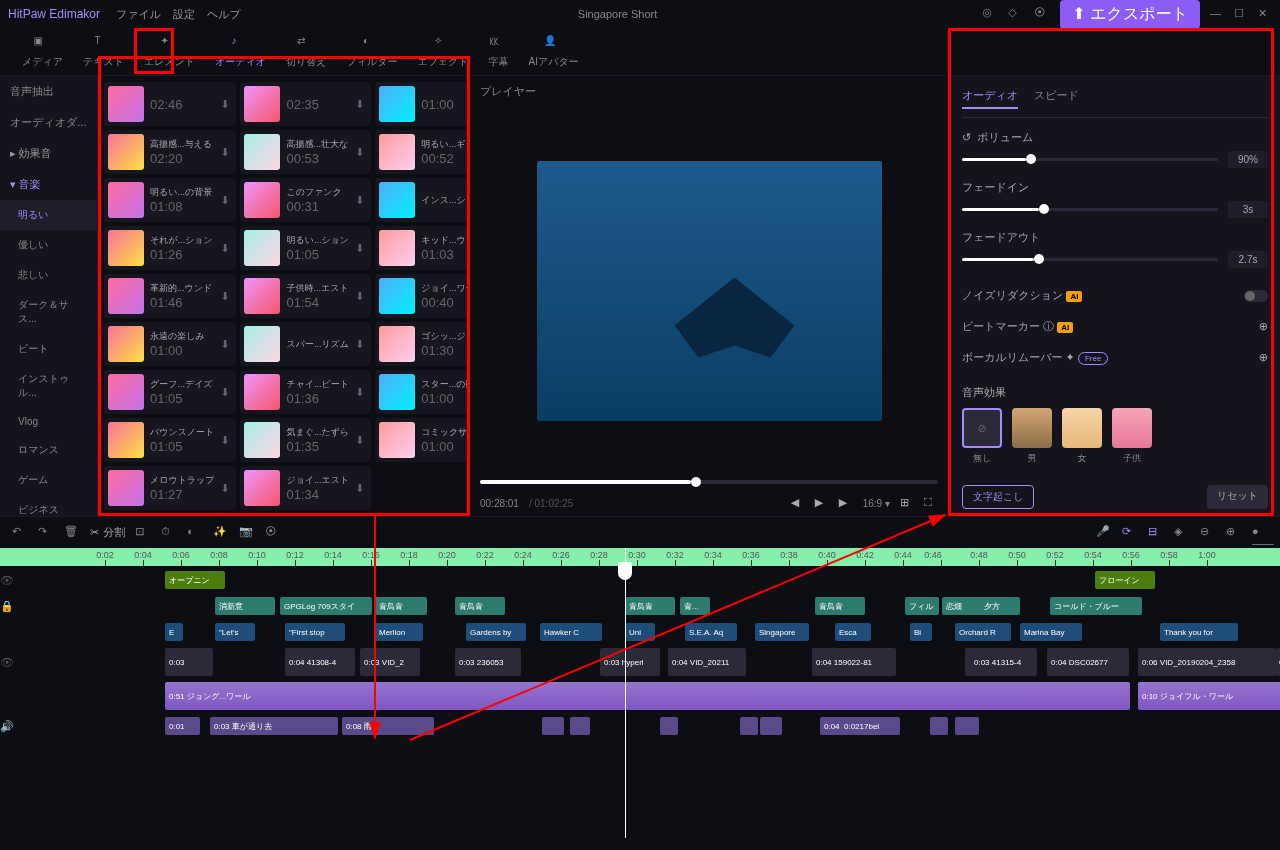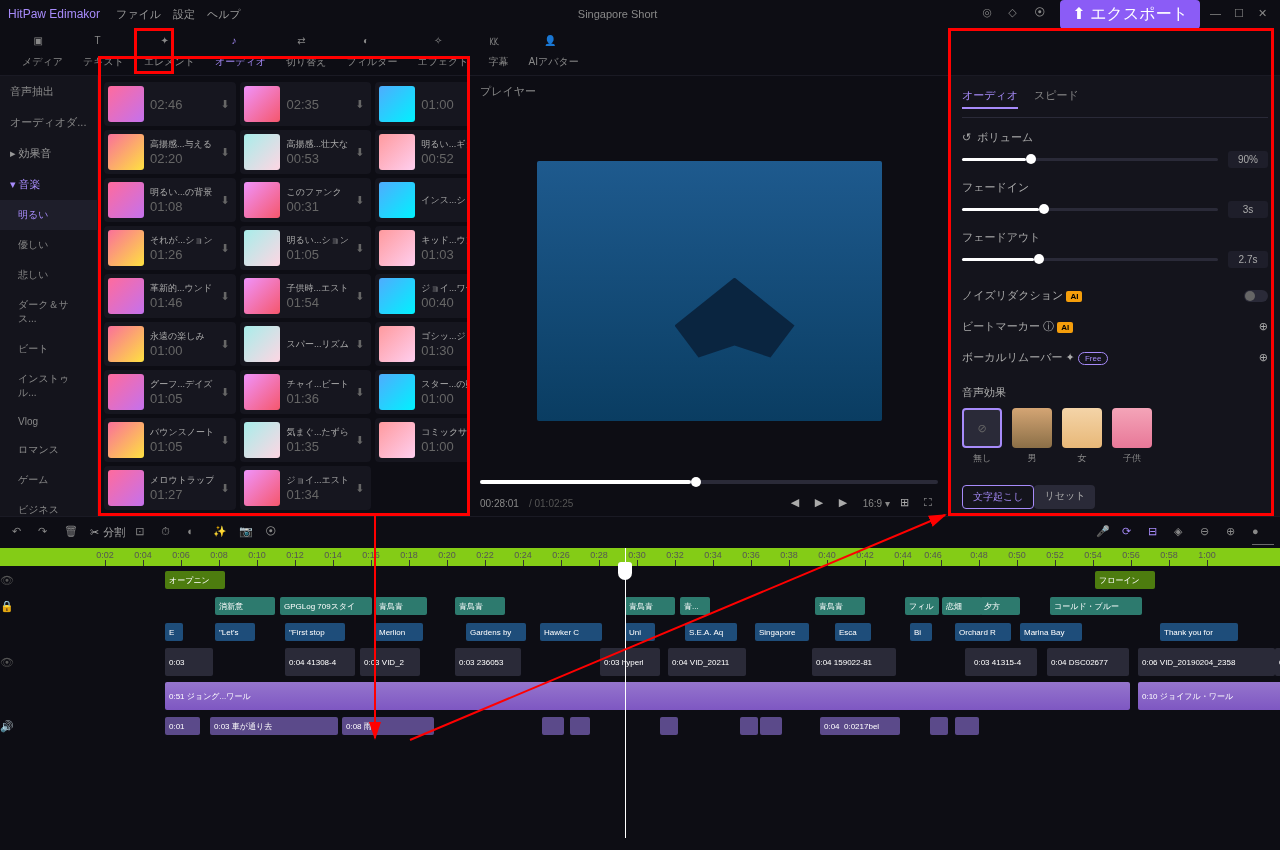--- a/index.html
+++ b/index.html
@@ -61,31 +61,31 @@
 .prop-line { display: flex; justify-content: space-between; align-items: center; padding: 8px 0; color: #aaa; text-align: right; }
 .badge-ai { background: #f59e0b; color: #000; font-size: 8px; padding: 1px 4px; border-radius: 2px; font-weight: bold; }
 .badge-free { border: 1px solid #a78bfa; color: #a78bfa; font-size: 8px; padding: 1px 6px; border-radius: 8px; }
 .toggle { width: 24px; height: 12px; background: #2a2a38; border-radius: 6px; position: relative; cursor: pointer; }
 .toggle::after { content: ''; position: absolute; width: 10px; height: 10px; background: #666; border-radius: 50%; top: 1px; left: 1px; }
 .voice-fx { display: flex; gap: 10px; margin-top: 8px; }
 .voice-opt { display: flex; flex-direction: column; align-items: center; gap: 4px; cursor: pointer; }
 .voice-thumb { width: 40px; height: 40px; border-radius: 4px; background: #2a2a38; }
 .voice-opt.selected .voice-thumb { border: 2px solid #a78bfa; }
 .voice-lbl { font-size: 9px; color: #888; }
-.bottom-actions { display: flex; justify-content: flex-start; margin-top: 20px; }
+.bottom-actions { display: flex; justify-content: space-between; margin-top: 20px; }
 .action-btn { border: 1px solid #a78bfa; color: #a78bfa; padding: 4px 10px; border-radius: 4px; font-size: 10px; cursor: pointer; }
 .reset-btn { background: #2a2a38; color: #aaa; padding: 4px 10px; border-radius: 4px; font-size: 10px; cursor: pointer; }
 
 .timeline-toolbar { height: 32px; display: flex; align-items: center; padding: 0 12px; gap: 10px; border-top: 1px solid #1a1a24; }
 .tl-btn { width: 16px; height: 16px; color: #888; cursor: pointer; }
 .tl-split { display: flex; align-items: center; gap: 4px; color: #aaa; cursor: pointer; }
 .tl-right { margin-left: auto; display: flex; gap: 10px; align-items: center; }
 
 .timeline { height: 290px; background: #0d0d14; overflow: hidden; position: relative; }
-.ruler { height: 18px; background: #84cc16; display: flex; align-items: center; padding-left: 112px; color: #555; font-size: 9px; position: relative; }
+.ruler { height: 18px; background: #86efac; display: flex; align-items: center; padding-left: 112px; color: #555; font-size: 9px; position: relative; }
 .ruler-tick { position: absolute; border-left: 1px solid #333; height: 6px; bottom: 0; }
 .ruler-label { position: absolute; bottom: 6px; transform: translateX(-50%); }
 .playhead { position: absolute; top: 0; left: 625px; width: 1px; height: 100%; background: #fff; z-index: 10; }
 .playhead-head { position: absolute; top: 14px; left: -7px; width: 14px; height: 18px; background: #fff; border-radius: 3px 3px 7px 7px; }
 .track-area { padding-left: 60px; }
 .track { height: 24px; display: flex; align-items: center; margin: 2px 0; position: relative; }
 .track.tall { height: 32px; }
 .track-head { position: absolute; left: -60px; width: 56px; display: flex; gap: 4px; color: #555; }
 .clip { position: absolute; height: 18px; border-radius: 2px; font-size: 8px; display: flex; align-items: center; padding: 0 4px; overflow: hidden; white-space: nowrap; color: #fff; }
 .clip.tall { height: 28px; }

